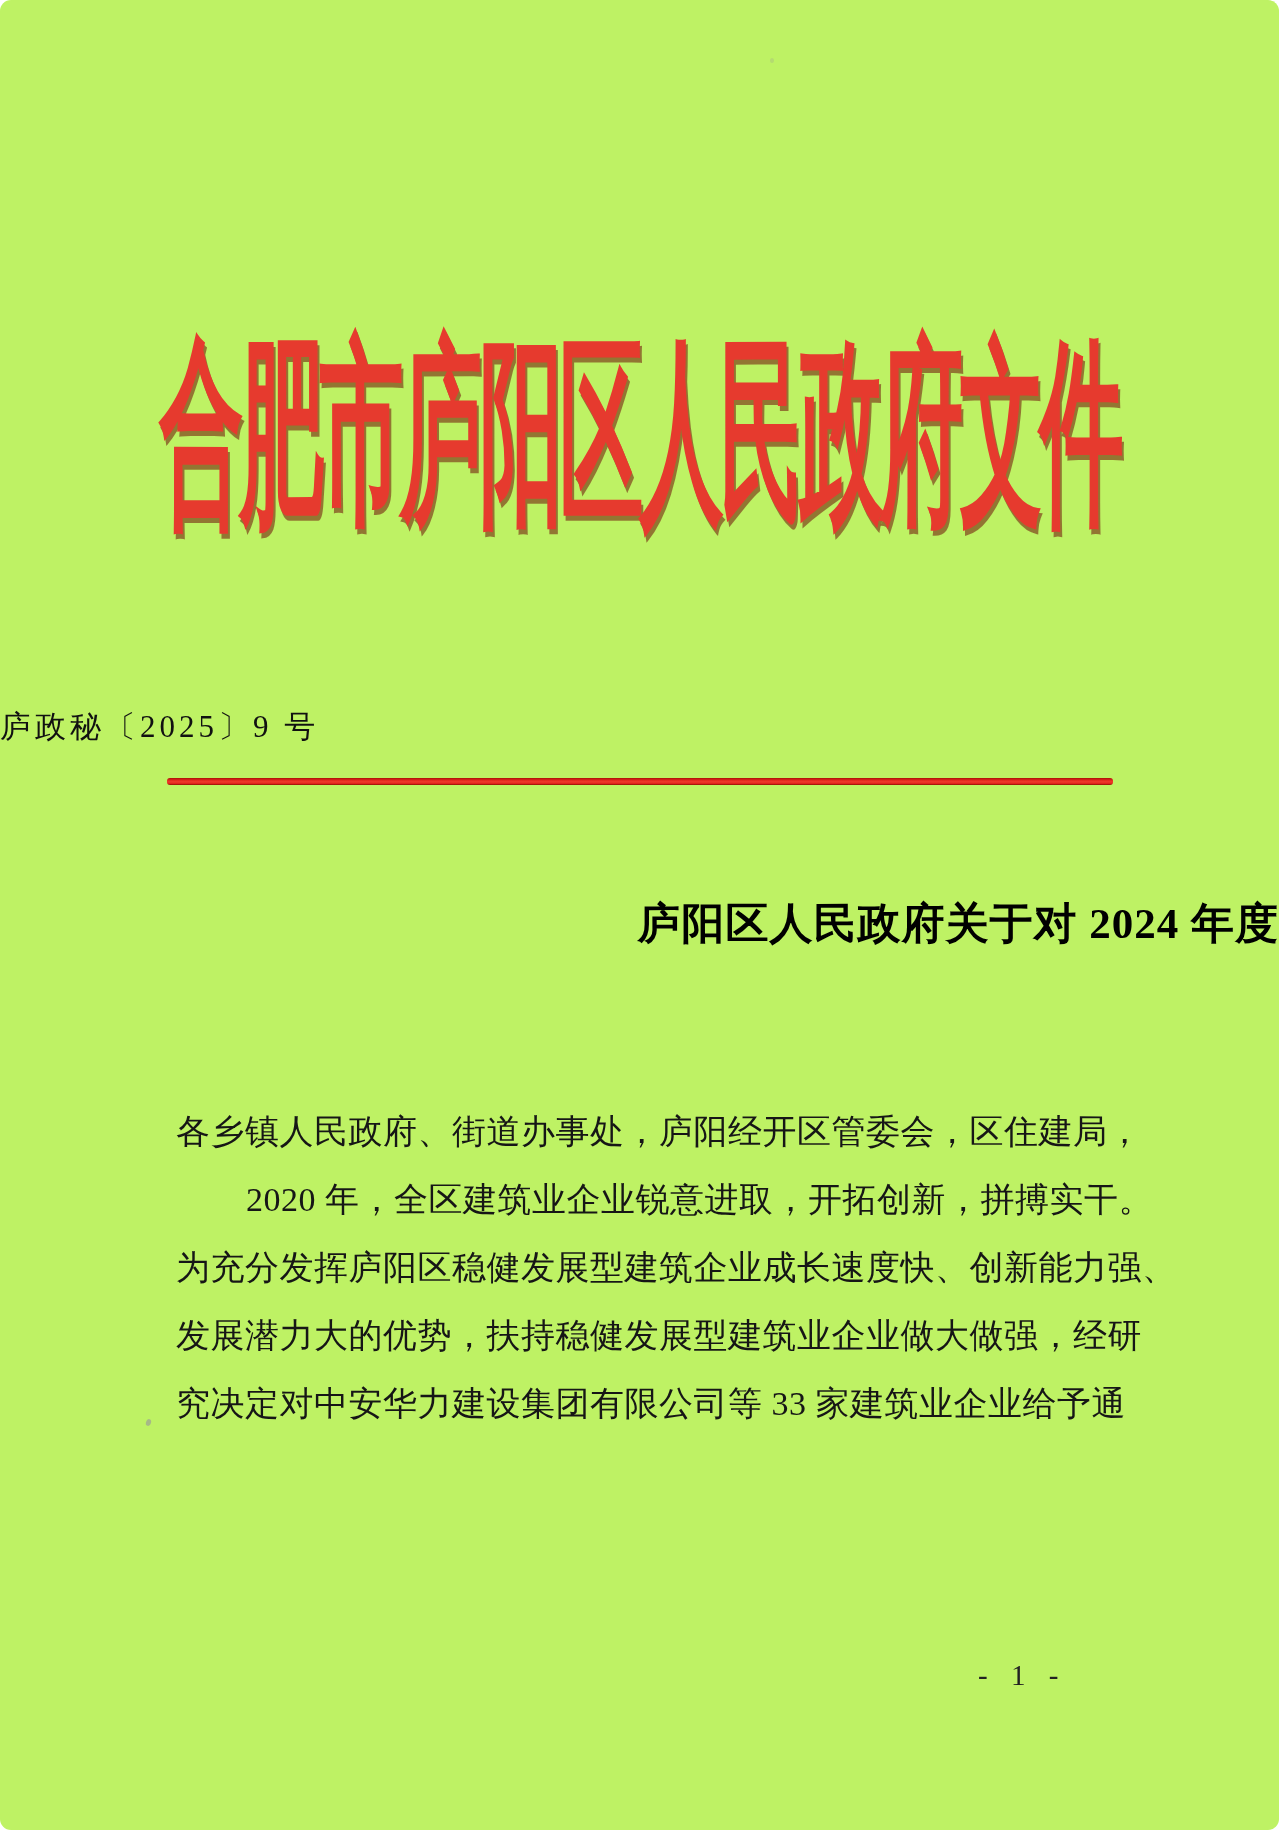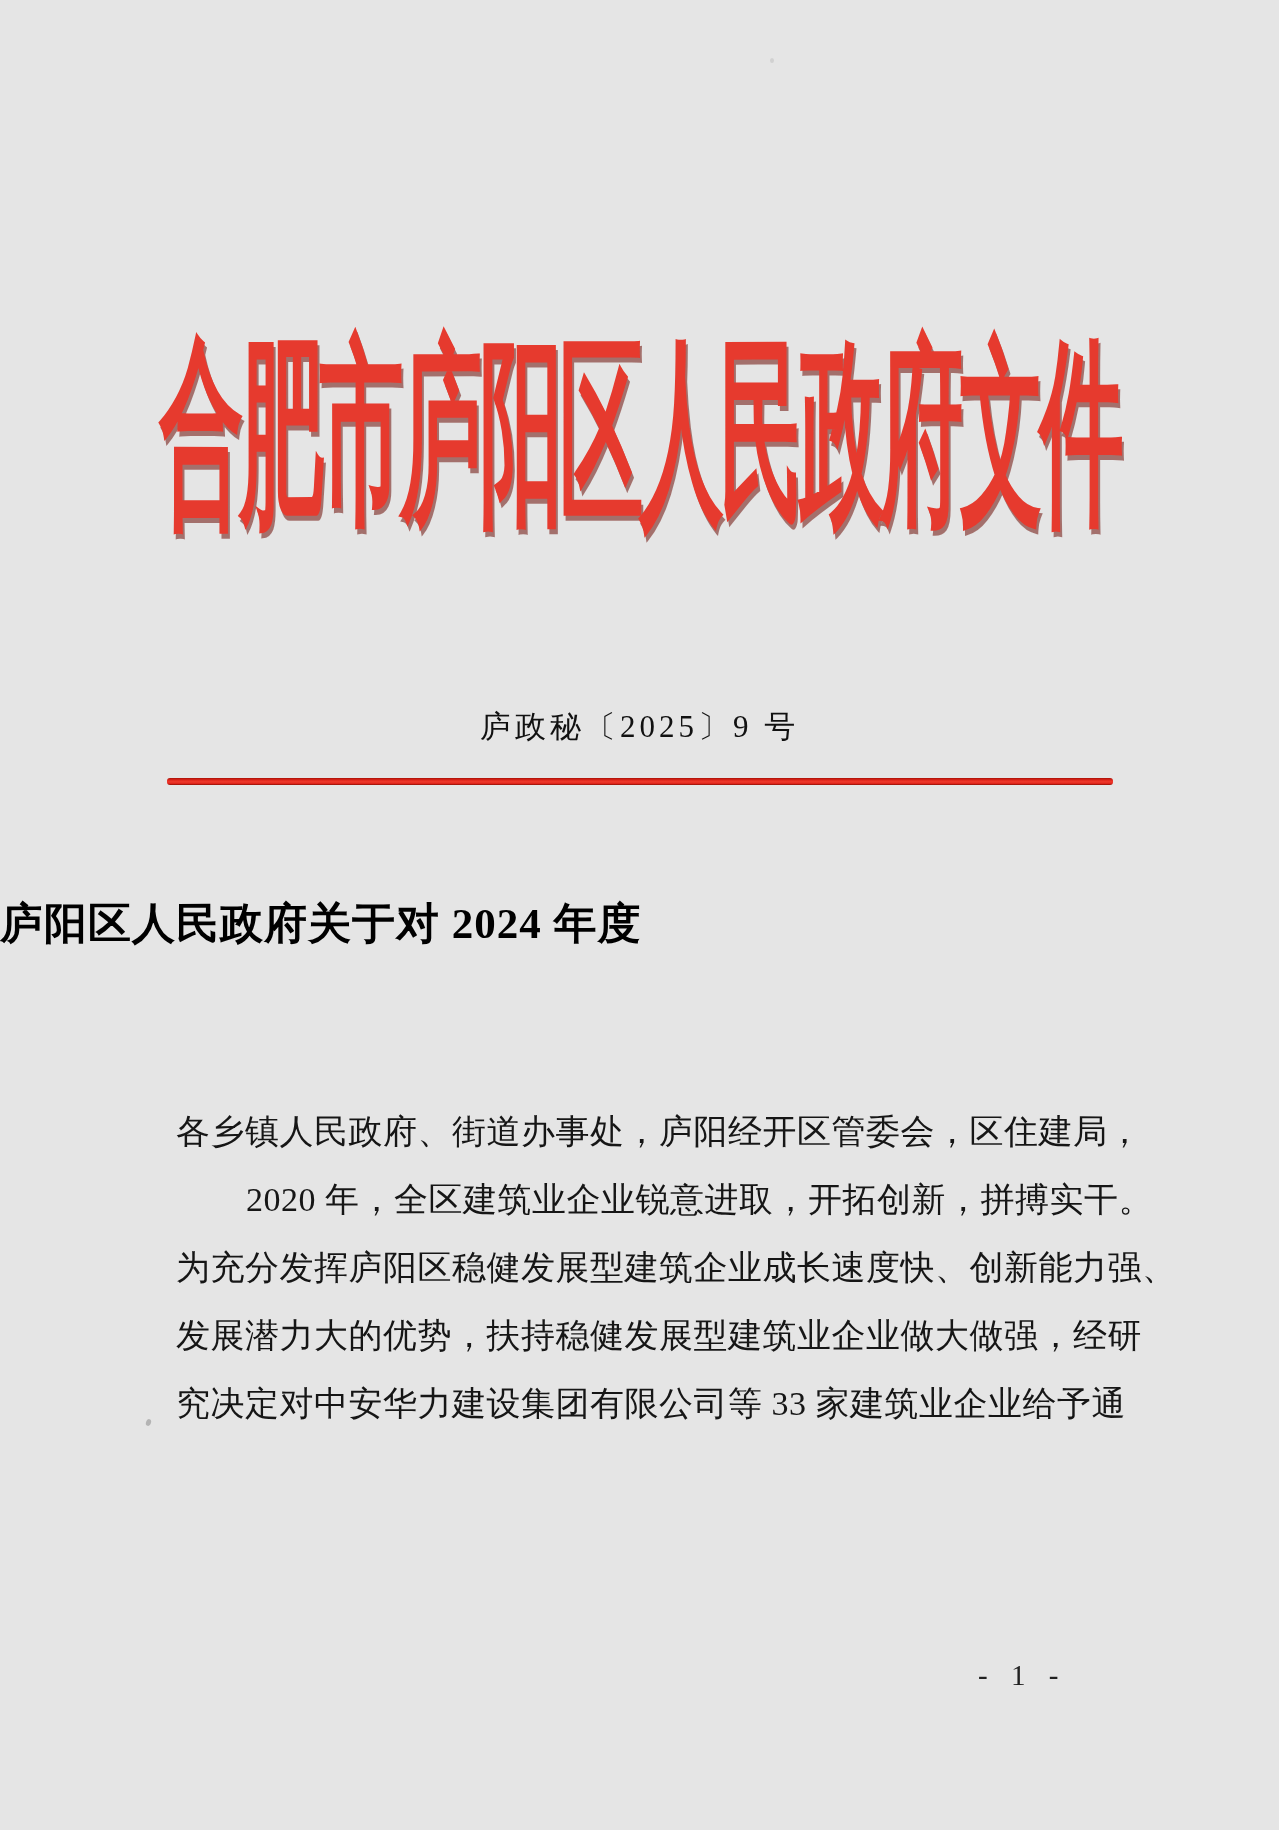--- a/index.html
+++ b/index.html
@@ -5,24 +5,25 @@
   :root{
     --masthead-red:#e63a2e;
     --rule-red:#e0261c;
   }
   *{box-sizing:border-box;}
   html,body{margin:0;padding:0;background:#ffffff;}
   .page{
     position:relative;
     width:1279px;
     height:1830px;
-    background:#e5e5e5;
+    background:#bef264;
     overflow:hidden;
     font-family:"Liberation Serif","DejaVu Serif",serif;
     color:#161616;
+    border-radius:11px;
   }
   
   .masthead{
     position:absolute;
     top:320px;
     left:0;
     width:100%;
     text-align:center;
     font-size:84px;
     font-weight:bold;
@@ -33,42 +34,41 @@
     transform:scaleY(2.4);
     transform-origin:50% 0;
     text-shadow:2px 2px 0 rgba(110,16,10,0.55);
   }
   
   .doc-number{
     position:absolute;
     top:706px;
     left:0;
     width:100%;
-    text-align:center;
     font-size:31px;
     letter-spacing:4px;
     color:#111111;
   }
   
   .red-rule{
     position:absolute;
     top:778px;
     left:167px;
     width:946px;
     height:7px;
     border-radius:3px;
     background:linear-gradient(to bottom,#a91106 0%,var(--rule-red) 30%,#ef3a2c 55%,var(--rule-red) 78%,#8e0f06 100%);
   }
   
   .doc-title{
     position:absolute;
     top:890px;
     left:0;
     width:100%;
-    text-align:left;
+    text-align:right;
     font-size:43px;
     font-weight:bold;
     line-height:67px;
     letter-spacing:1px;
     color:#000000;
     white-space:nowrap;
   }
   
   .body-text{
     position:absolute;

